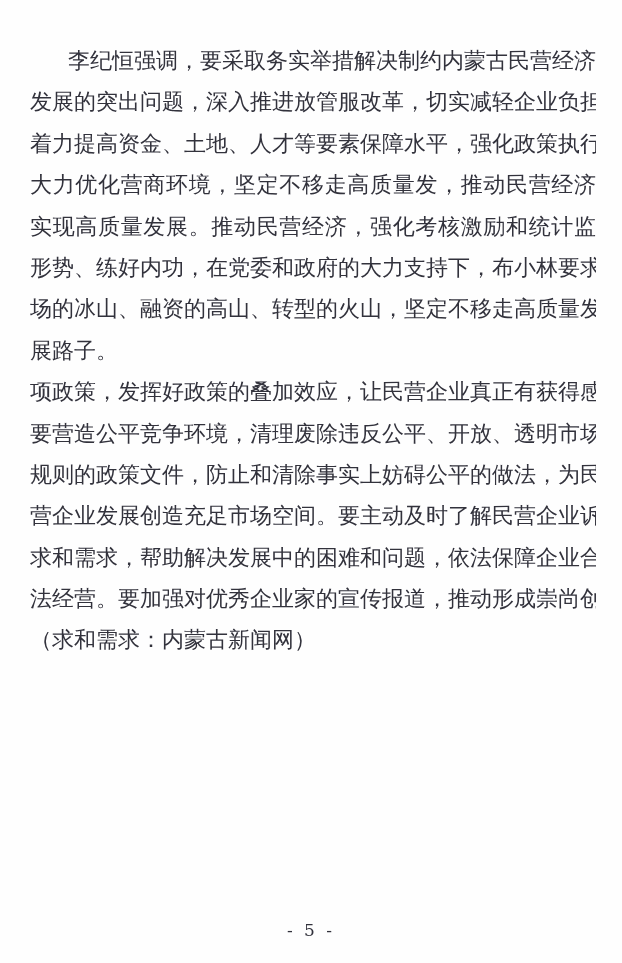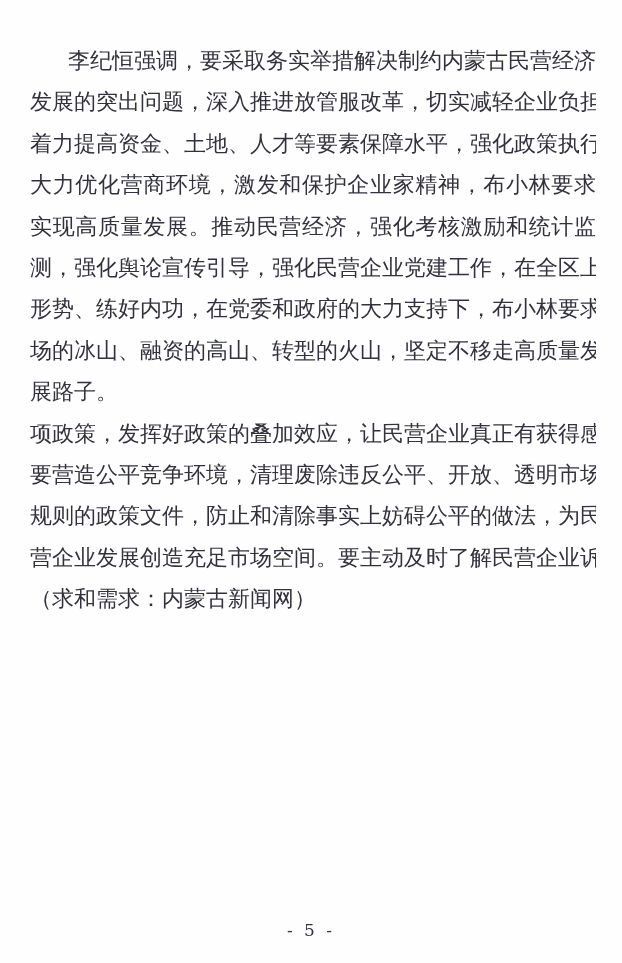--- a/index.html
+++ b/index.html
@@ -54,33 +54,34 @@
 </style>
 </head>
 <body>
 
 <div class="page">
   <div class="text-block" style="color: rgb(50, 50, 60);">
       <div class="para">
         <div class="line indent" title="">李纪恒强调，要采取务实举措解决制约内蒙古民营经济</div>
         <div class="line" title="">发展的突出问题，深入推进放管服改革，切实减轻企业负担，</div>
         <div class="line" title="">着力提高资金、土地、人才等要素保障水平，强化政策执行，</div>
-        <div class="line" title="">大力优化营商环境，激发和保护企业家精神，布小林要求</div>
+        <div class="line" title="">大力优化营商环境，坚定不移走高质量发，推动民营经济</div>
         <div class="line" title="">实现高质量发展。推动民营经济，强化考核激励和统计监</div>
-        <div class="line" title="">测，强化舆论宣传引导，强化民营企业党建工作，在全区上</div>
         <div class="line" title="">形势、练好内功，在党委和政府的大力支持下，布小林要求</div>
         <div class="line" title="">场的冰山、融资的高山、转型的火山，坚定不移走高质量发</div>
         <div class="line last">
           <span>展路子。</span>
         </div>
       </div>
       <div class="para">
         <div class="line" title="">项政策，发挥好政策的叠加效应，让民营企业真正有获得感。</div>
         <div class="line" title="">要营造公平竞争环境，清理废除违反公平、开放、透明市场</div>
         <div class="line" title="">规则的政策文件，防止和清除事实上妨碍公平的做法，为民</div>
         <div class="line" title="">营企业发展创造充足市场空间。要主动及时了解民营企业诉</div>
+        <div class="line" title="">求和需求，帮助解决发展中的困难和问题，依法保障企业合</div>
+        <div class="line" title="">法经营。要加强对优秀企业家的宣传报道，推动形成崇尚创</div>
         <div class="line last">
           <span>（求和需求：内蒙古新闻网）</span>
         </div>
       </div>
     </div>
   <div class="footer" style="color: rgb(50, 50, 60);">- 5 -</div>
 </div>
 
 </body></html>

